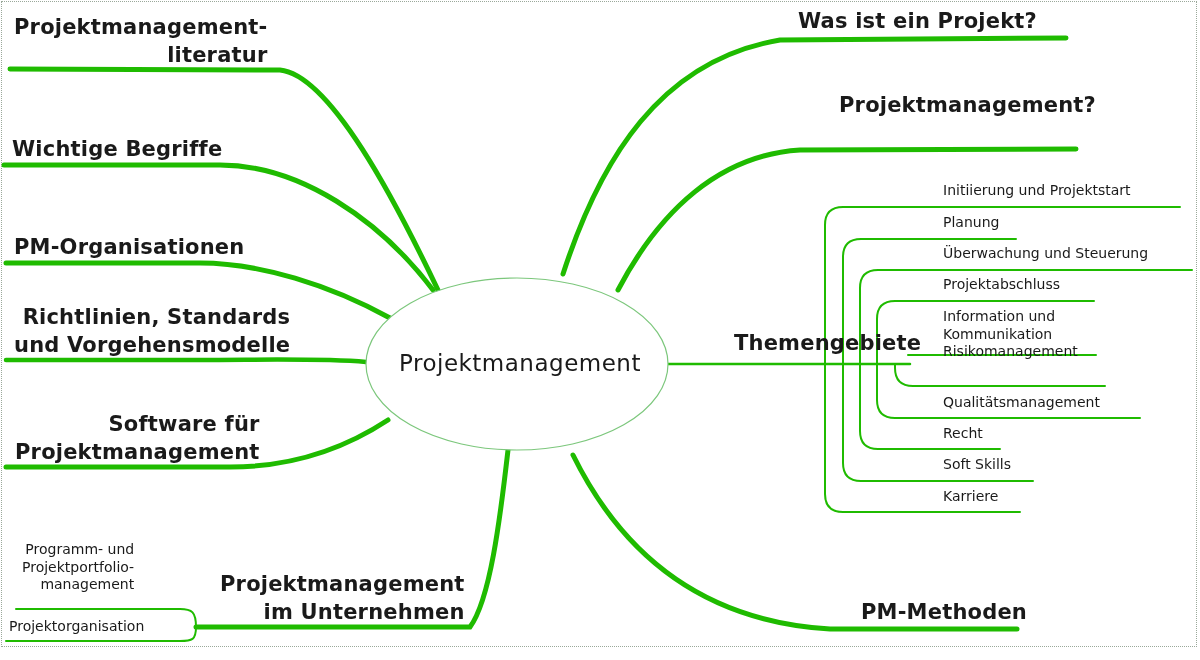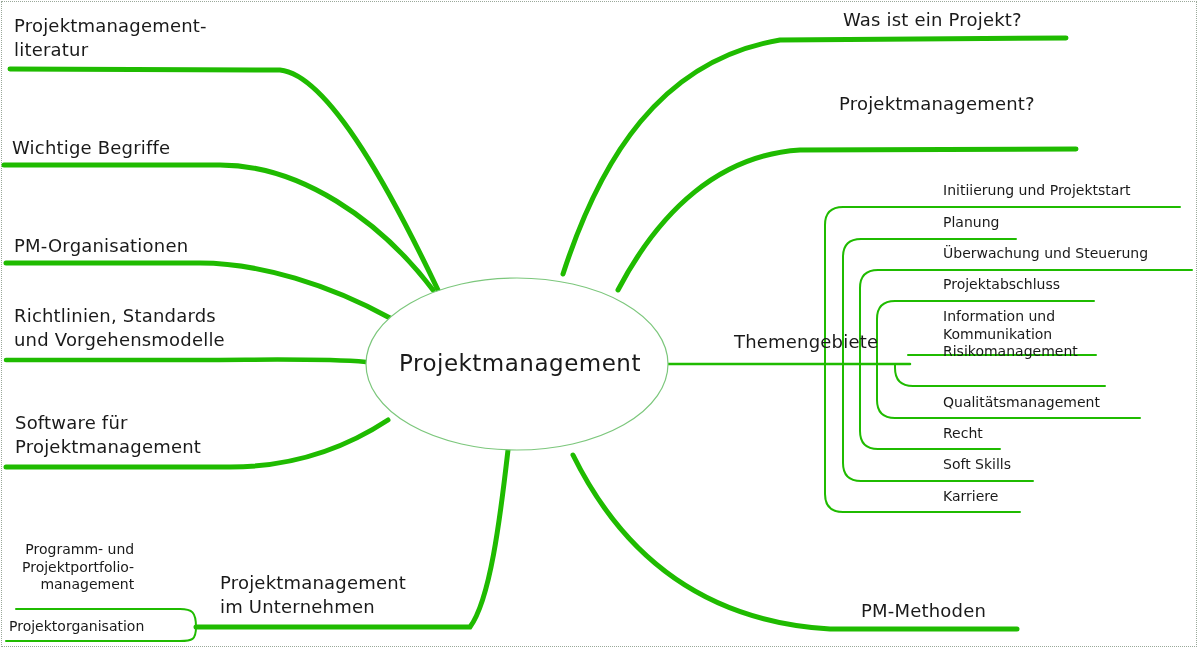--- a/index.html
+++ b/index.html
@@ -2,21 +2,21 @@
 <html><head>
 <meta charset="utf-8">
 <style>
   html, body { margin: 0; padding: 0; background: #ffffff; }
   body { width: 1200px; height: 660px; position: relative; overflow: hidden;
          font-family: "DejaVu Sans", sans-serif; color: #1a1a1a; }
   .frame { position: absolute; left: 1px; top: 1px; width: 1196px; height: 646px;
            border: 1px dotted #9aa89a; box-sizing: border-box; }
   svg.links { position: absolute; left: 0; top: 0; width: 1200px; height: 660px; }
   .lbl { position: absolute; white-space: nowrap; line-height: 1.32; }
-  .main { font-size: 18px; font-weight: normal; letter-spacing: 0.2px; }
+  .main { font-size: 21px; font-weight: bold; letter-spacing: 0.2px; text-align: right; }
   .sub { font-size: 14px; font-weight: normal; }
   .center-text { font-size: 23px; letter-spacing: 0.5px; }
 </style>
 </head>
 <body>
 
 <div class="frame"></div>
 
 <svg class="links" viewBox="0 0 1200 660">
   <g id="branches" fill="none" stroke-linecap="round">
@@ -73,21 +73,21 @@
 </div>
 <div class="lbl sub" style="left:22px; top:541px; line-height:1.25;text-align:right;">
   <div>Programm- und</div>
   <div>Projektportfolio-</div>
   <div>management</div>
 </div>
 <div class="lbl sub" style="left:9px; top:617px;">
   <div>Projektorganisation</div>
 </div>
 
-<div class="lbl main" style="left:843px; top:8px;">
+<div class="lbl main" style="left:798px; top:8px;">
   <div>Was ist ein Projekt?</div>
 </div>
 <div class="lbl main" style="left:839px; top:92px;">
   <div>Projektmanagement?</div>
 </div>
 <div class="lbl main" style="left:861px; top:599px;">
   <div>PM-Methoden</div>
 </div>
 
 <div class="lbl main" style="left:734px; top:330px;">

